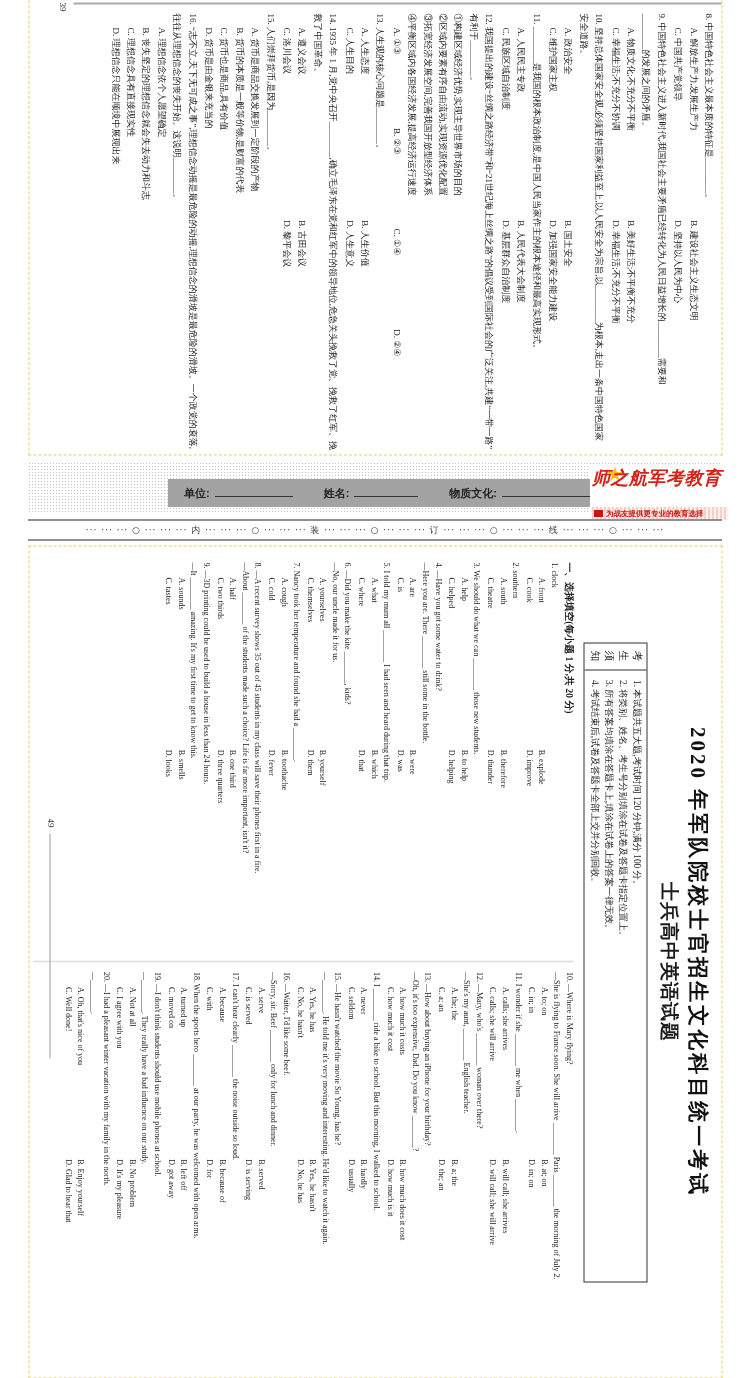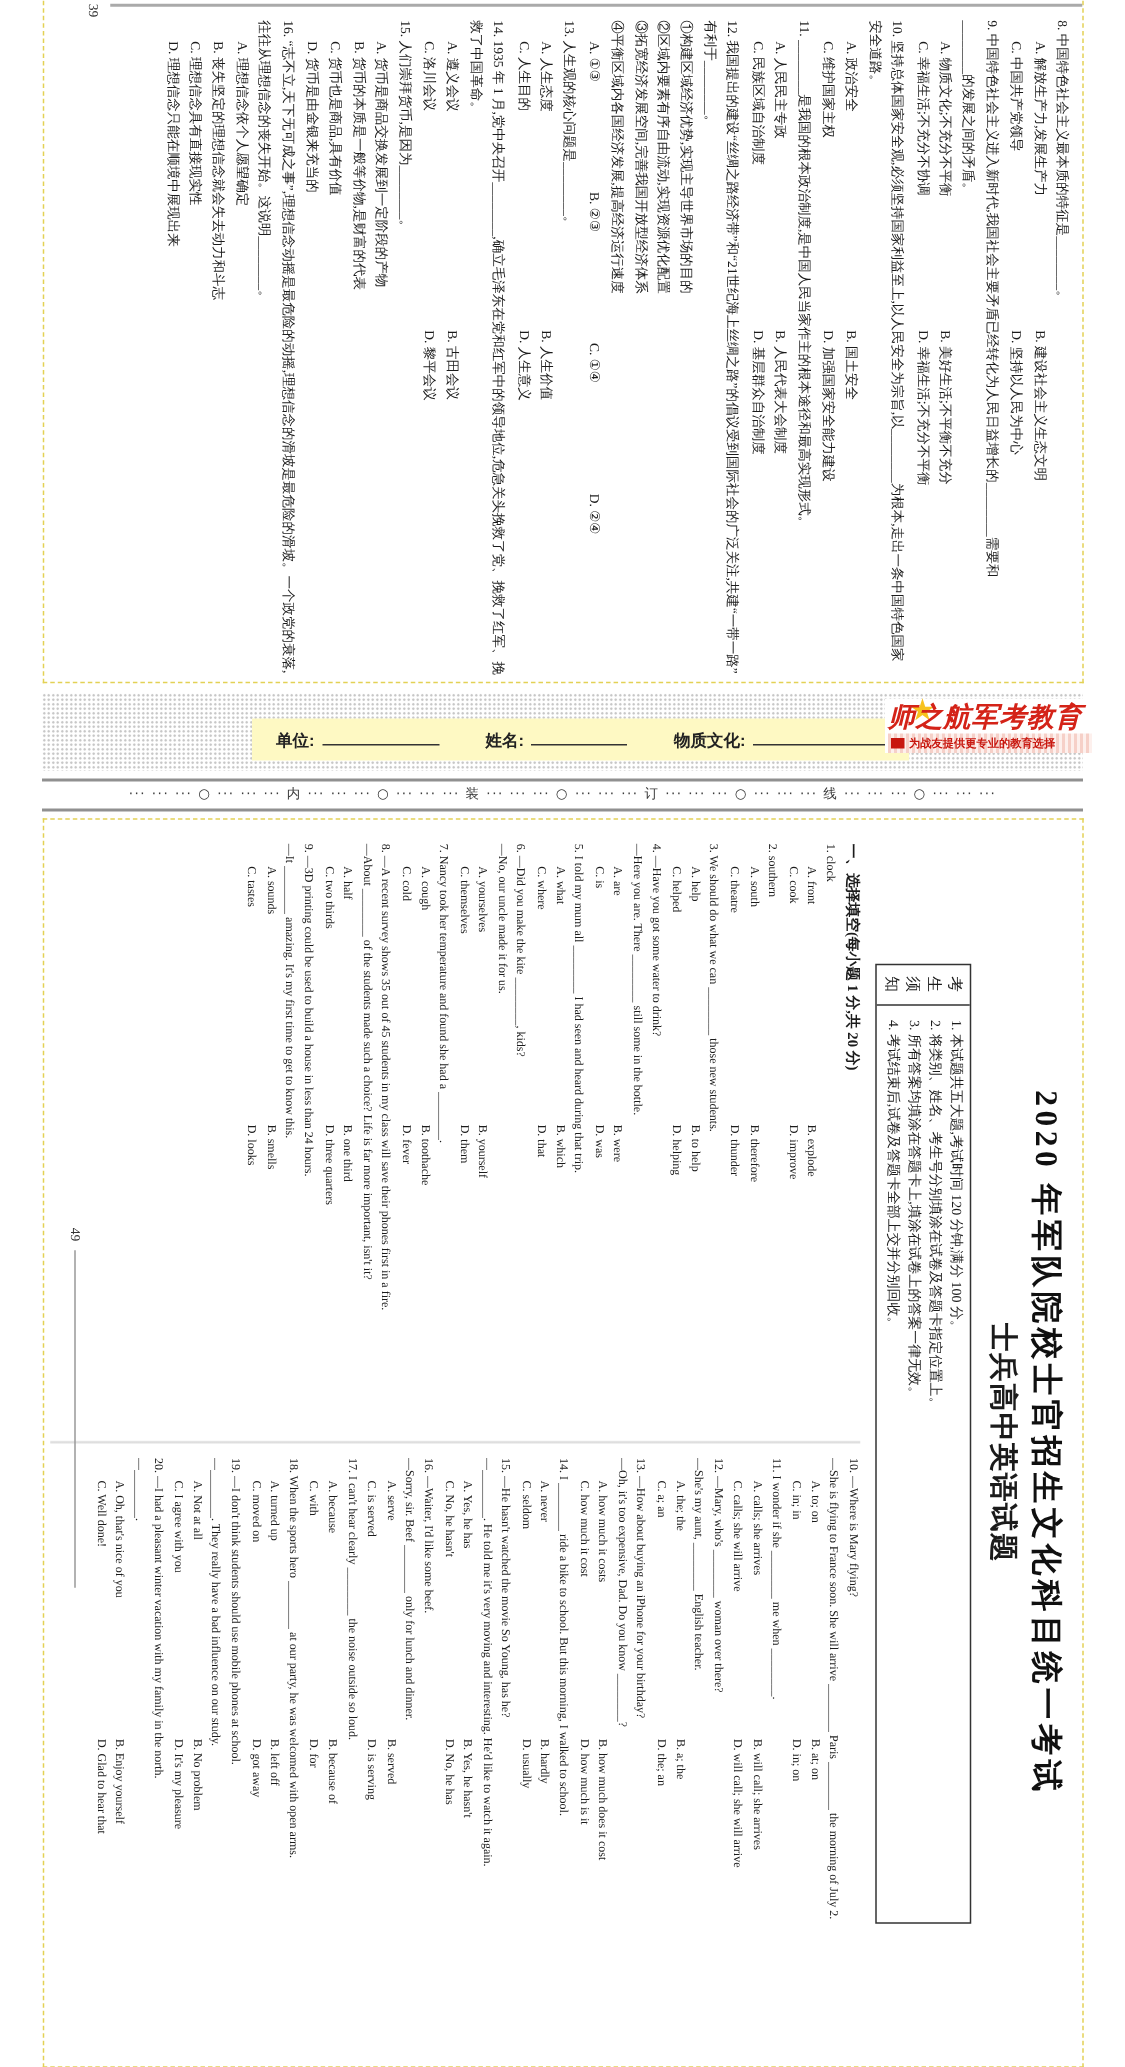--- a/index.html
+++ b/index.html
@@ -44,32 +44,32 @@
   .opts .opt{display:inline-block;}
   .opts.n2 .opt:first-child{flex:0 0 46%;}
   .opts.n2 .opt:last-child{flex:1;}
   .opts.n4 .opt{flex:0 0 24%;}
   .opts.n1 .opt{flex:1;}
 
   
   .band{position:absolute;left:28px;top:462px;width:694px;height:52px;}
   .stipple{position:absolute;inset:0;background-image:radial-gradient(circle,#c4c4c4 0.7px,transparent 0.9px);
            background-size:3px 3px;}
-  .fields{position:absolute;left:140px;top:17px;width:438px;height:28px;background:#fef9c3;
+  .fields{position:absolute;left:140px;top:17px;width:438px;height:28px;background:#a3a3a3;
           display:flex;align-items:center;justify-content:space-between;padding:0 16px;box-sizing:border-box;}
   .fgroup{display:flex;align-items:baseline;font-family:"Liberation Sans","DejaVu Sans",sans-serif;
           font-size:11px;font-weight:600;color:#222;}
   .blank{display:inline-block;border-bottom:1.2px solid #333;height:11px;margin-left:5px;}
   .blank.w1{width:78px;} .blank.w2{width:64px;} .blank.w3{width:88px;}
   .logo{position:absolute;left:562px;top:4px;width:136px;background:#fff;padding:2px 0 0 2px;}
   .brand{position:relative;font-family:"Liberation Sans","DejaVu Sans",sans-serif;font-weight:900;
          font-style:italic;font-size:18px;letter-spacing:0.5px;color:#d42318;line-height:20px;white-space:nowrap;}
   .brand .brand-text{position:relative;z-index:1;}
   .logo-star{position:absolute;left:14px;top:-4px;font-size:20px;color:#f7c21e;z-index:0;font-style:normal;}
-  .slogan{margin-top:1px;display:flex;align-items:center;gap:3px;padding:1.5px 2px;
+  .slogan{margin-top:19px;display:flex;align-items:center;gap:3px;padding:1.5px 2px;
           background:repeating-linear-gradient(90deg,#f6d0c8 0 2px,#fdf0ed 2px 4px);}
   .slogan-block{width:9px;height:7px;background:#c8170f;flex:0 0 auto;}
   .slogan-text{font-family:"Liberation Sans","DejaVu Sans",sans-serif;font-weight:700;font-size:7.5px;
                color:#c8170f;white-space:nowrap;}
   .rule-a{position:absolute;left:28px;top:519px;width:694px;height:2px;background:#909090;}
   .bindrow{position:absolute;left:28px;top:523px;width:694px;height:14px;text-align:center;
            font-family:"DejaVu Sans",sans-serif;font-size:9px;color:#3a3a3a;letter-spacing:1px;
            white-space:nowrap;overflow:hidden;line-height:14px;}
   .rule-b{position:absolute;left:28px;top:539px;width:694px;height:2px;background:#909090;}
 </style>

